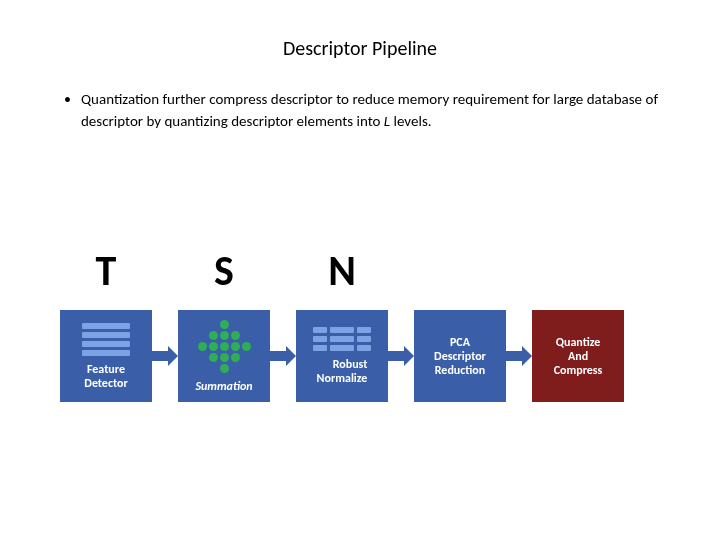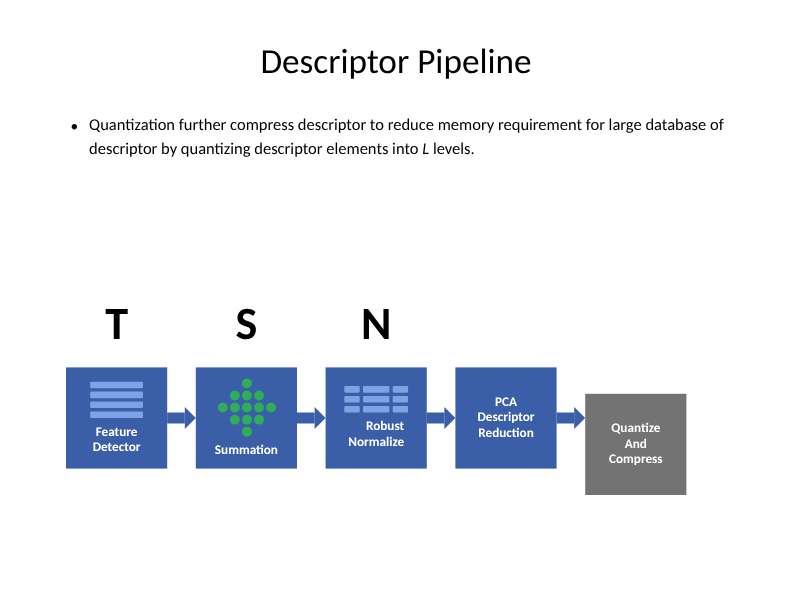--- a/index.html
+++ b/index.html
@@ -1,26 +1,26 @@
 <!DOCTYPE html>
 <html><head>
 <meta charset="utf-8">
 <style>
   * { box-sizing: border-box; margin: 0; padding: 0; }
   html, body { width: 720px; height: 540px; background: #fff; font-family: Calibri, Arial, sans-serif; color: #000; }
   .slide { width: 720px; height: 540px; position: relative; padding: 36px 40px; }
-  .title { text-align: center; font-size: 32px; font-weight: 400; margin-bottom: 28px; }
+  .title { text-align: center; font-size: 20px; font-weight: 400; margin-bottom: 28px; }
   .bullet-row { display: flex; align-items: flex-start; gap: 10px; padding-left: 24px; padding-right: 10px; }
   .bullet-dot { font-size: 14px; line-height: 24px; }
   .bullet-text { font-size: 15px; line-height: 22px; }
   .bullet-text .ital { font-style: italic; }
   .pipeline { position: absolute; left: 60px; top: 310px; display: flex; align-items: center; }
   .box { width: 92px; height: 92px; display: flex; flex-direction: column; align-items: center; justify-content: center; color: #fff; text-align: center; font-size: 12px; line-height: 14px; padding: 6px; position: relative; }
   .box.blue { background: #3a5fa8; }
-  .box.purple { background: #737373; margin-top: 48px; }
+  .box.purple { background: #7f1d1d; }
   .arrow { width: 26px; display: flex; align-items: center; justify-content: center; }
   .arrow-body { width: 16px; height: 10px; background: #3a5fa8; }
   .arrow-wrap { display: flex; align-items: center; }
   .arrow-head { width: 0; height: 0; border-top: 10px solid transparent; border-bottom: 10px solid transparent; border-left: 10px solid #3a5fa8; }
   .big-letter { position: absolute; top: -46px; left: 0; width: 92px; text-align: center; font-size: 42px; font-weight: 700; color: #000; font-family: Calibri, Arial, sans-serif; }
   .feat-stack { display: flex; flex-direction: column; gap: 3px; margin-bottom: 6px; }
   .feat-bar { width: 48px; height: 6px; background: #7da3e4; border-radius: 1px; }
   .sum-grid { display: flex; flex-direction: column; gap: 2px; margin-bottom: 6px; align-items: center; }
   .sum-row { display: flex; gap: 2px; }
   .sum-dot { width: 9px; height: 9px; border-radius: 50%; background: #2eaf57; }
@@ -79,21 +79,21 @@
           </div>
           <div class="sum-row">
             <div class="sum-dot"></div>
             <div class="sum-dot"></div>
             <div class="sum-dot"></div>
           </div>
           <div class="sum-row">
             <div class="sum-dot"></div>
           </div>
         </div>
-        <div style="white-space: pre-line; font-weight: 600;">Summation</div>
+        <div style="white-space: pre-line; font-weight: 600; font-style: italic;">Summation</div>
       </div>
       <div class="arrow">
         <div class="arrow-wrap">
           <div class="arrow-body"></div>
           <div class="arrow-head"></div>
         </div>
       </div>
       <div class="box blue">
         <div class="big-letter">N</div>
         <div class="norm-rows">

